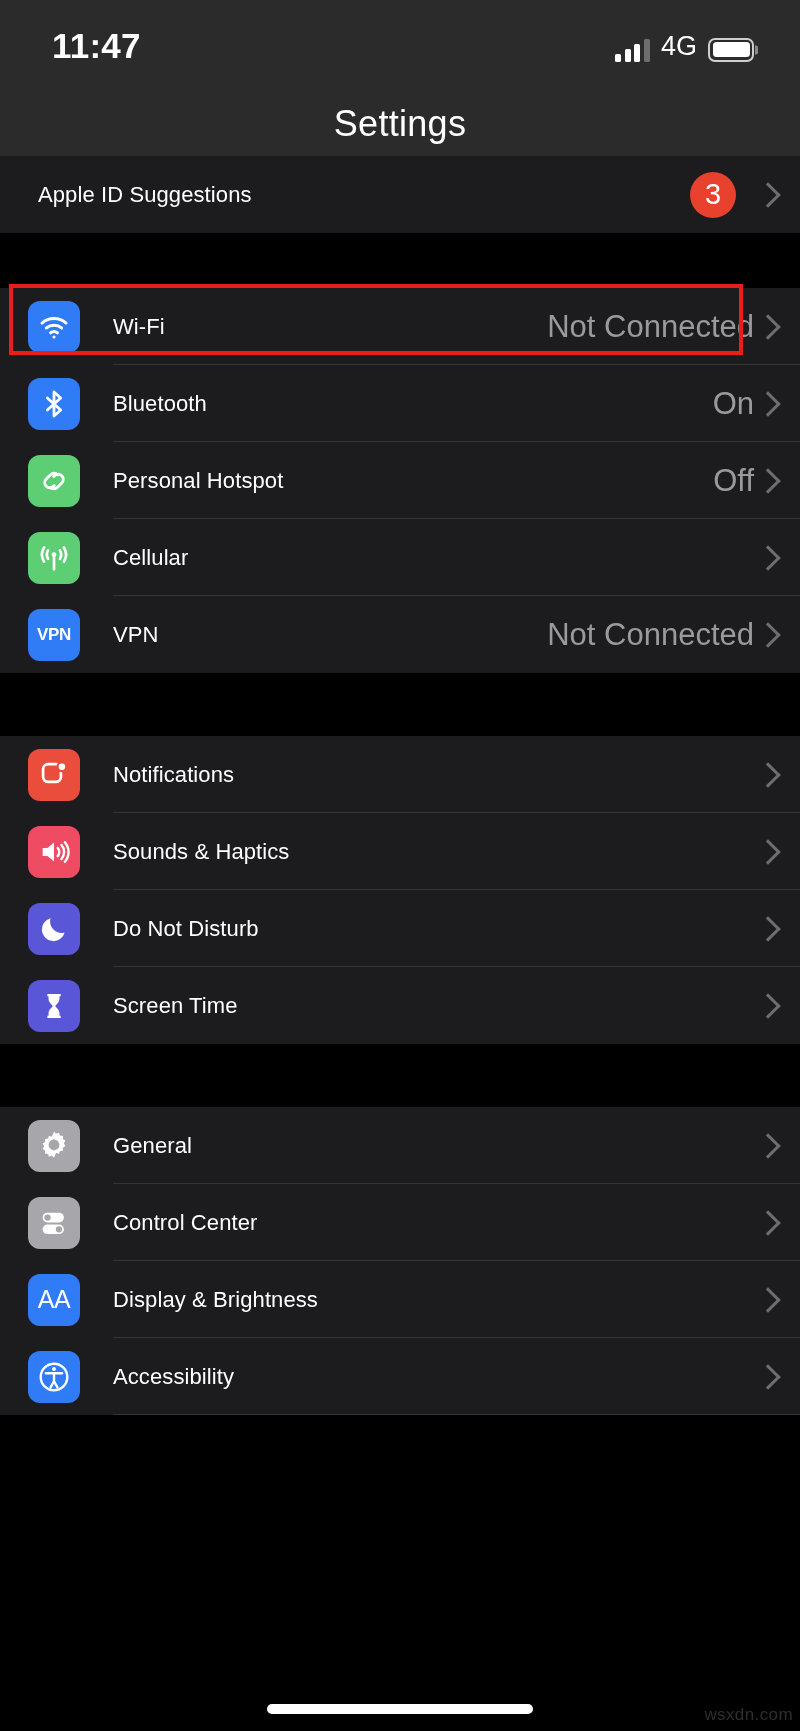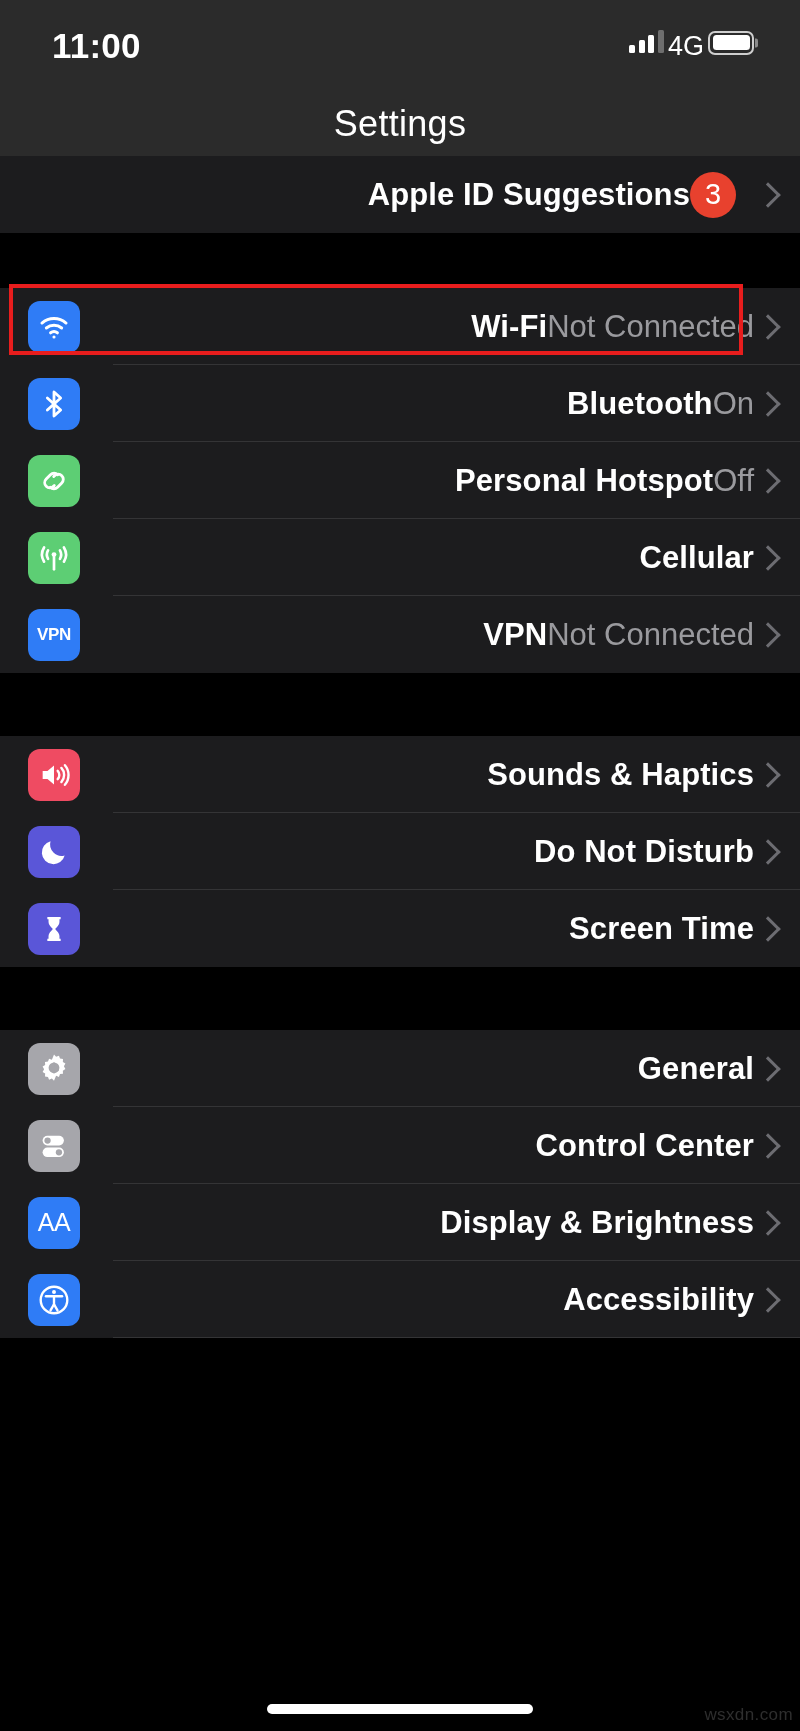--- a/index.html
+++ b/index.html
@@ -30,22 +30,22 @@
     padding: 0 46px 0 52px;
   }
   .status-time {
     color: #ffffff;
     font-size: 35px;
     font-weight: 700;
     letter-spacing: 0.2px;
   }
   .status-right {
     display: flex;
-    align-items: flex-start;
-    gap: 4px;
+    align-items: flex-end;
+    gap: 11px;
   }
   .signal-bars {
     display: flex;
     align-items: flex-end;
     gap: 3.5px;
     height: 22px;
   }
   .signal-bars i {
     display: block;
     width: 6px;
@@ -200,26 +200,25 @@
     display: block;
     width: 7px;
     height: 7px;
     border-radius: 2px;
   }
 
   
   .row-label {
     flex: 1;
     color: #ffffff;
-    font-size: 31px;
-    font-weight: 700;
+    font-size: 22px;
+    font-weight: 400;
     margin-left: 33px;
     letter-spacing: 0.1px;
     white-space: nowrap;
-    text-align: right;
   }
   .row.plain .row-label { margin-left: 0; }
 
   .row-value {
     color: #9a9a9e;
     font-size: 31px;
     font-weight: 400;
     margin-right: 4px;
     white-space: nowrap;
   }
@@ -314,21 +313,21 @@
     letter-spacing: 0.4px;
     z-index: 25;
   }
 </style>
 </head>
 <body>
 
 <div class="phone">
 
   <div class="status-bar">
-    <div class="status-time">11:00</div>
+    <div class="status-time">11:47</div>
     <div class="status-right">
       <div class="signal-bars">
         <i class="b1"></i>
           <i class="b2"></i>
           <i class="b3"></i>
           <i class="b4"></i>
       </div>
       <div class="net-label">4G</div>
       <div class="battery">
         <div class="battery-fill"></div>
@@ -419,20 +418,32 @@
       <div class="row-value">Not Connected</div>
       <div class="chevron"></div>
 
     </div>
   </div>
 
   <div class="gap gap-2"></div>
 
   <div class="group">
 
+    <div class="row">
+      <div class="tile tile-red">
+        <svg width="34" height="34" viewBox="0 0 24 24" fill="none" stroke="#ffffff" stroke-width="1.9">
+          <rect x="4.3" y="4.3" width="12.6" height="12.6" rx="3.6"></rect>
+          <circle cx="17.6" cy="6.2" r="3.1" fill="#ffffff" stroke="#eb4d3d" stroke-width="1.6"></circle>
+        </svg>
+      </div>
+      <div class="row-label">Notifications</div>
+      <div class="row-value"></div>
+      <div class="chevron"></div>
+      <div class="sep"></div>
+    </div>
 
     <div class="row">
       <div class="tile tile-pink">
         <svg width="34" height="34" viewBox="0 0 24 24" fill="none">
           <path d="M4 9.2h3.4L12 5.3v13.4L7.4 14.8H4z" fill="#ffffff"></path>
           <path d="M14.6 9.1a4.2 4.2 0 0 1 0 5.8" stroke="#ffffff" stroke-width="1.7" stroke-linecap="round"></path>
           <path d="M17.2 7a7.4 7.4 0 0 1 0 10" stroke="#ffffff" stroke-width="1.7" stroke-linecap="round"></path>
           <path d="M19.7 5.1a10.6 10.6 0 0 1 0 13.8" stroke="#ffffff" stroke-width="1.7" stroke-linecap="round"></path>
         </svg>
       </div>

